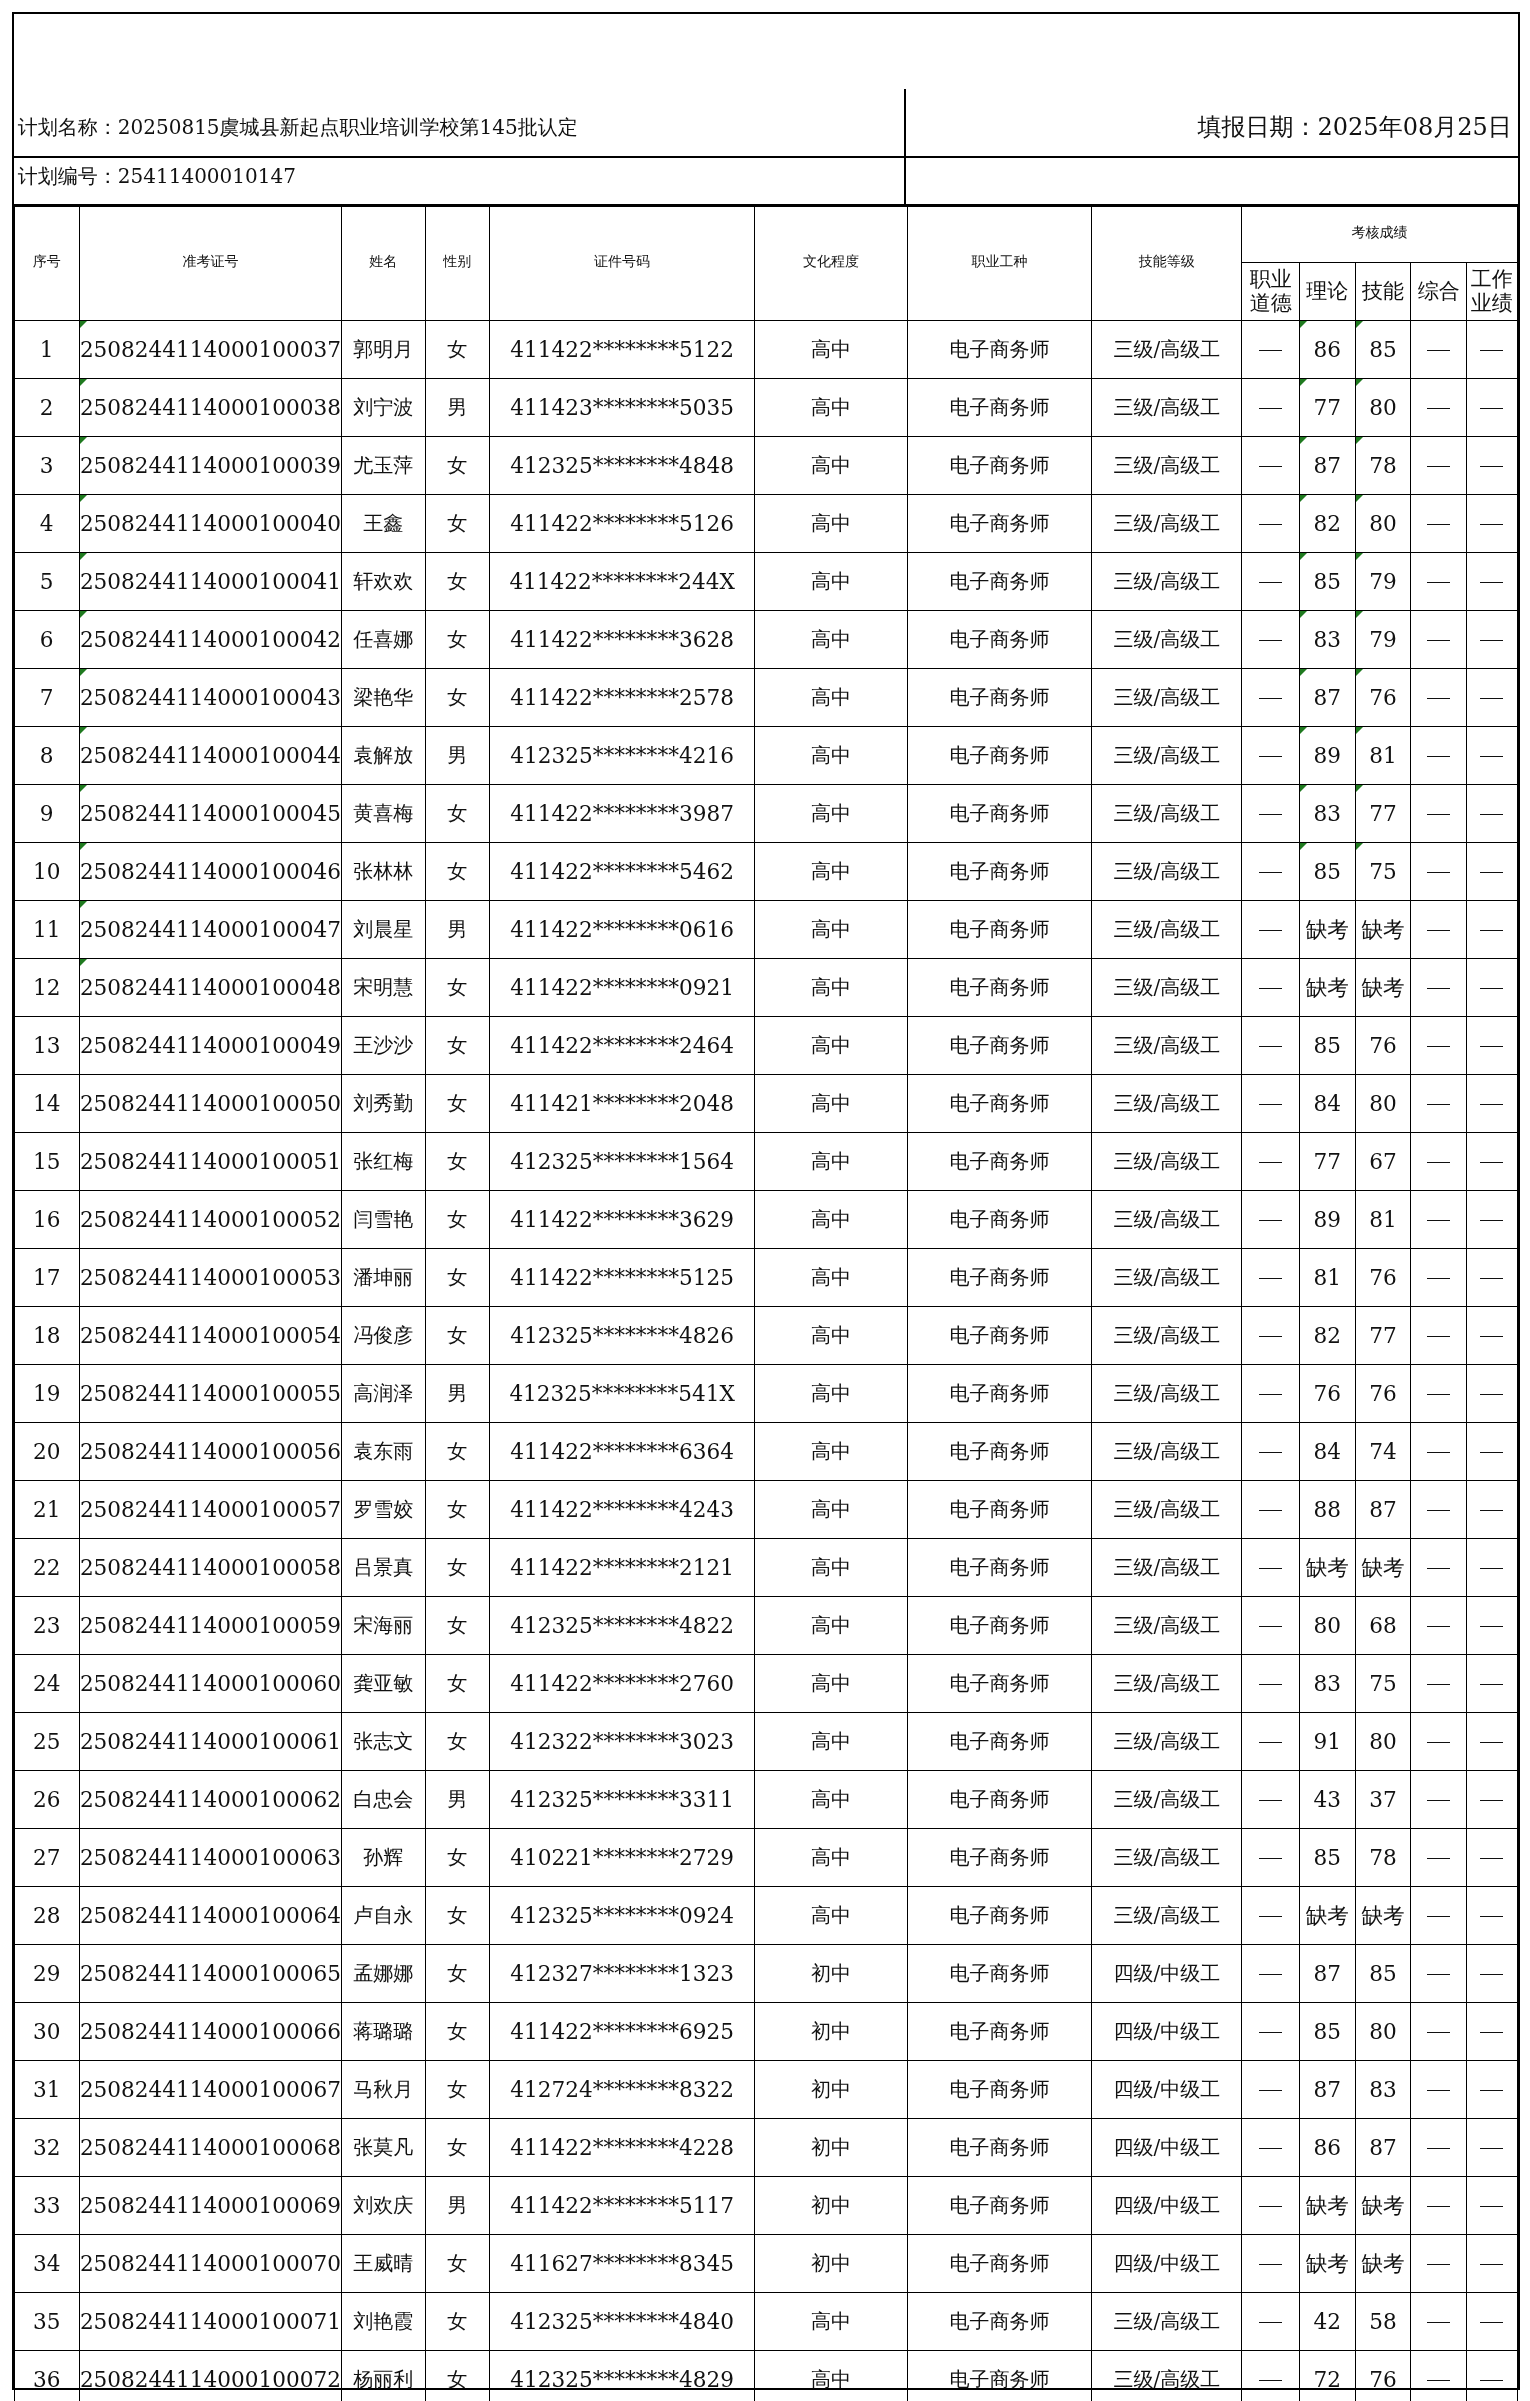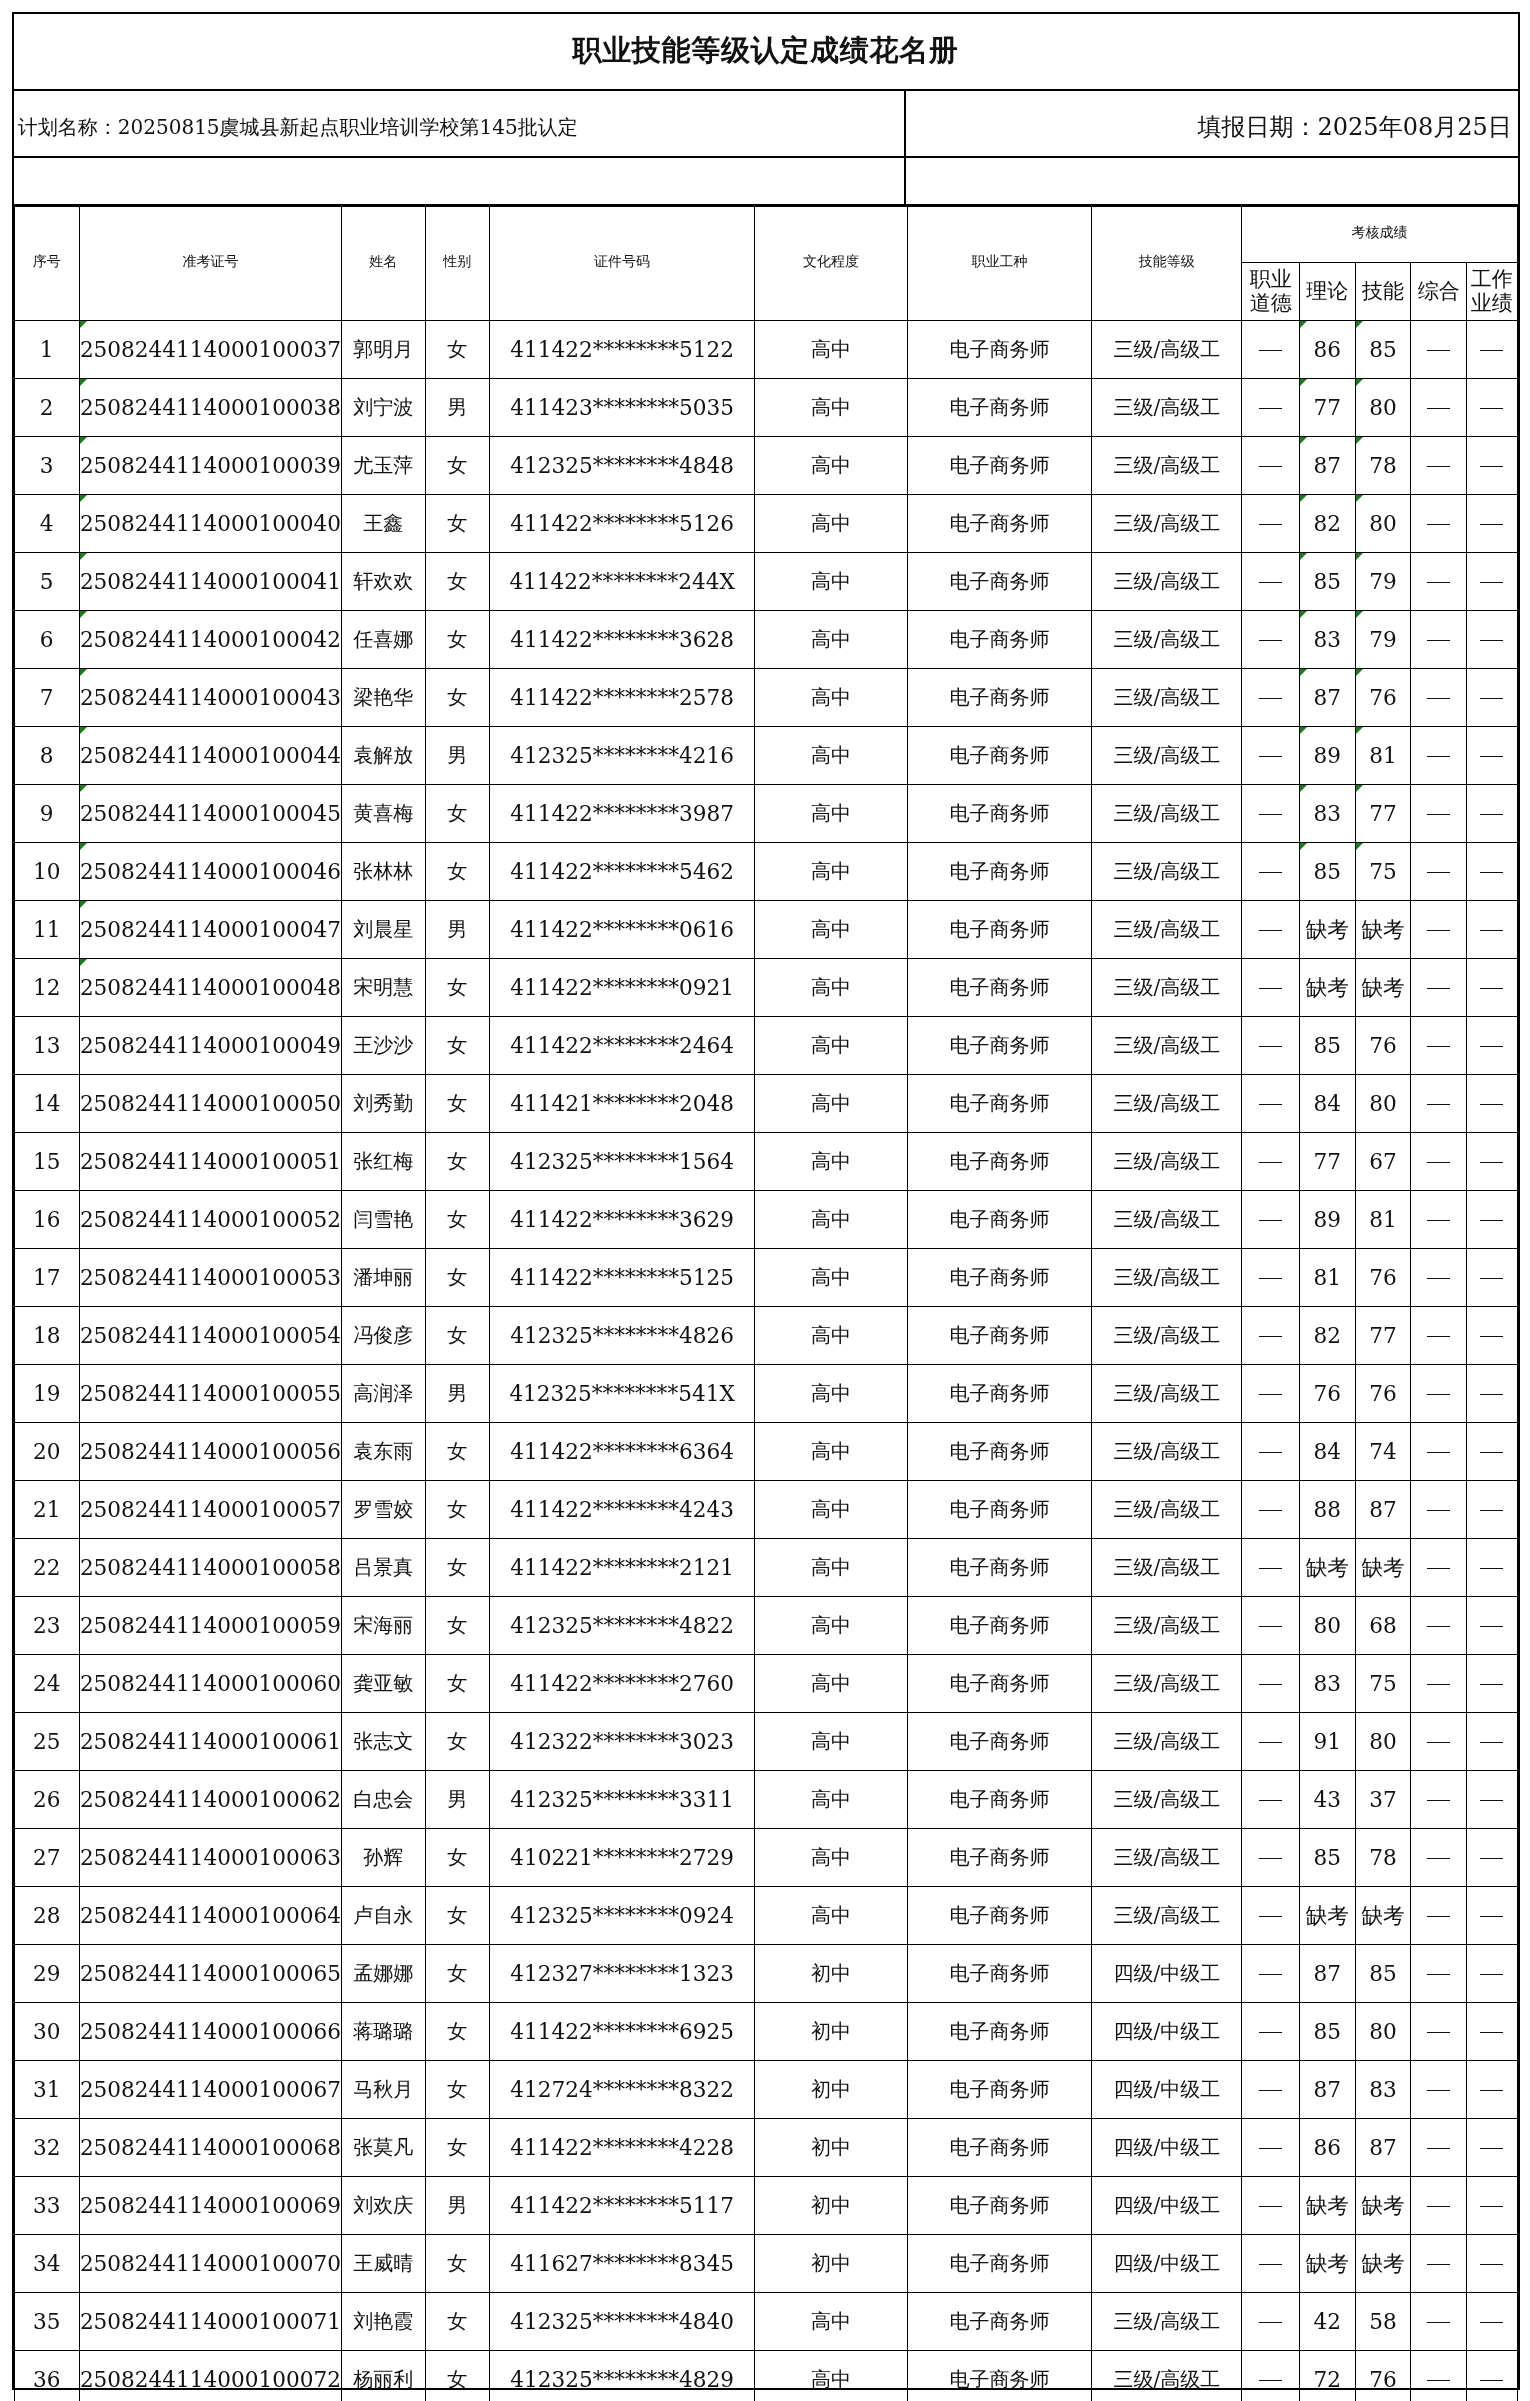--- a/index.html
+++ b/index.html
@@ -26,27 +26,27 @@
   table.grid tbody tr { height:58px; }
   table.grid tbody td.num { font-size:21.6px; }
   .flag::before { content:""; position:absolute; left:0; top:0; width:0; height:0;
                   border-top:7.2px solid #1f7a1f; border-right:7.2px solid transparent; }
   .dash { display:inline-block; width:23px; height:1.4px; background:#111; vertical-align:middle; }
 </style>
 </head>
 <body>
 
 <div id="sheet">
-  <div class="title">职业技能等级认定成绩花名册</div>
 
   <div class="inforow" style="top:86px;">
     <div class="info-left">计划名称：20250815虞城县新起点职业培训学校第145批认定</div>
     <div class="info-right">填报日期：2025年08月25日</div>
   </div>
   <div class="inforow" style="top:135px;">
+    <div class="info-left">计划编号：25411400010147</div>
   </div>
   <div class="info-divider"></div>
 
   <table class="grid">
     <colgroup>
       <col style="width:66px">
         <col style="width:257px">
         <col style="width:84px">
         <col style="width:65px">
       <col style="width:266px">

